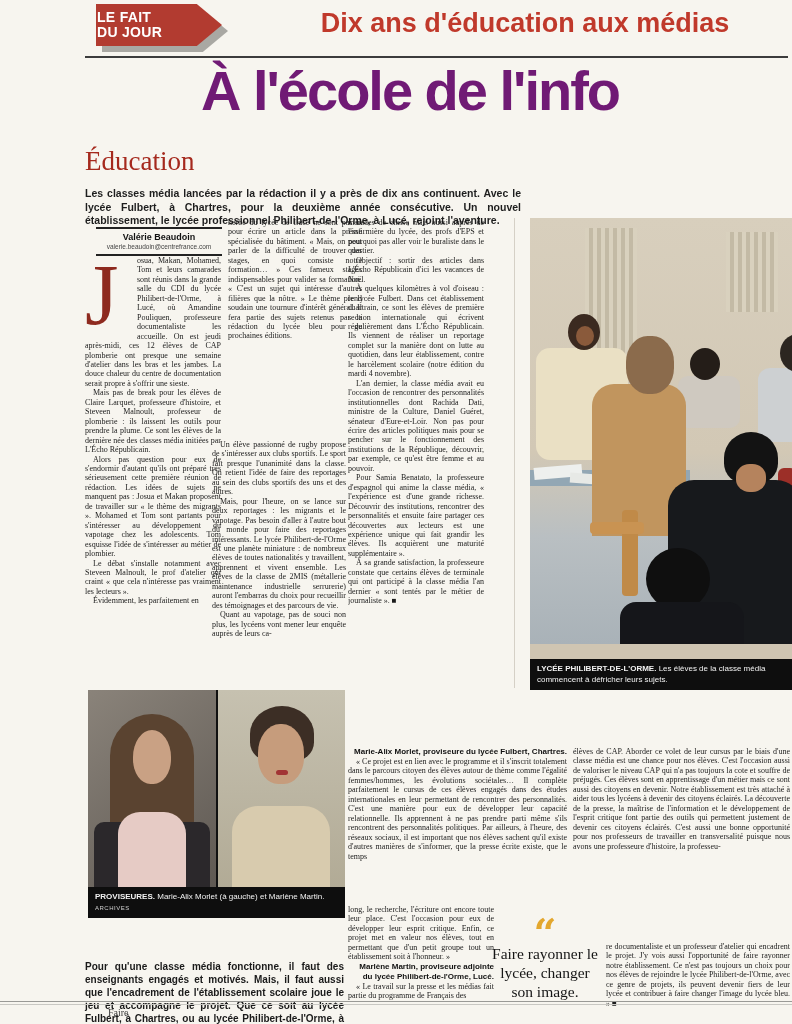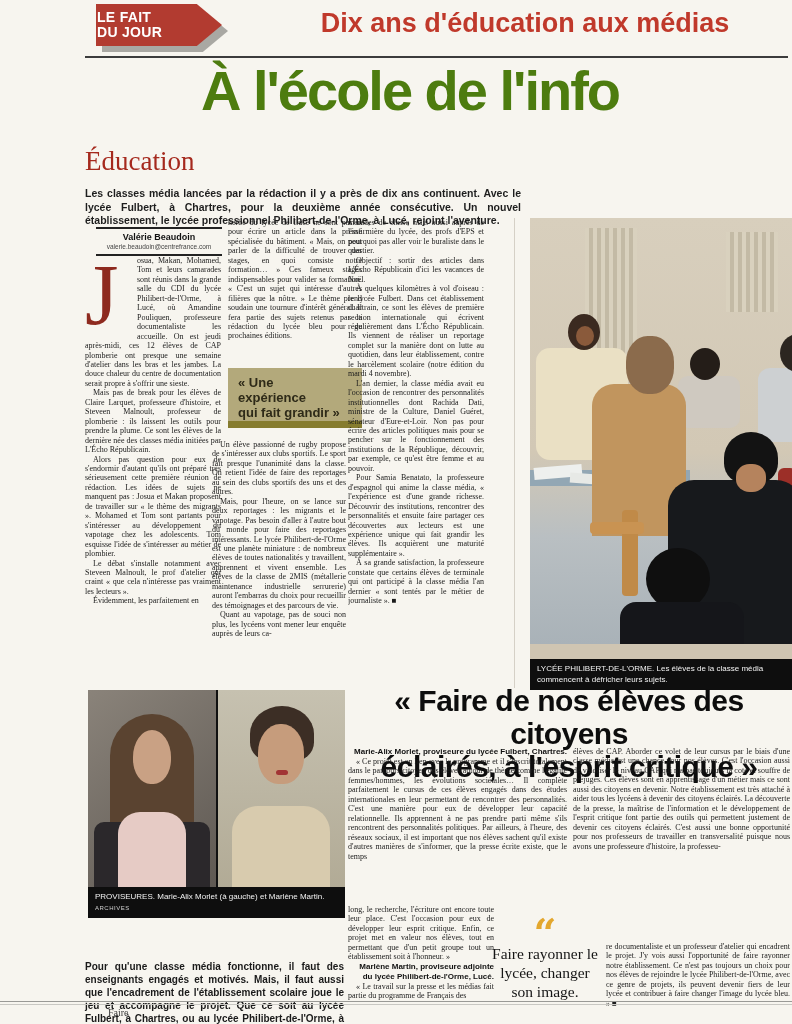--- a/index.html
+++ b/index.html
@@ -13,21 +13,21 @@
   .kicker .face{position:absolute;left:0;top:0;width:126px;height:42px;background:#b23b30;
         clip-path:polygon(0 0,80% 0,100% 50%,80% 100%,0 100%);
         display:flex;flex-direction:column;justify-content:center;padding-left:1px;box-sizing:border-box;}
   .kicker .face span{font-family:"Liberation Sans",sans-serif;font-weight:800;color:#fff;
         font-size:14px;line-height:15px;letter-spacing:.3px;}
   .overline{position:absolute;left:310px;top:8px;width:430px;text-align:center;
         font-family:"Liberation Sans",sans-serif;font-weight:800;font-size:27px;color:#c0392b;}
   .header-rule{position:absolute;left:85px;right:4px;top:56px;border-top:2px solid #3c3c3c;}
   .headline{position:absolute;left:60px;top:56px;width:700px;text-align:center;
         font-family:"Liberation Sans",sans-serif;font-weight:800;font-size:56px;line-height:70px;
-        letter-spacing:-2px;color:#4d7c0f;}
+        letter-spacing:-2px;color:#701a75;}
 
   
   .section-title{position:absolute;left:85px;top:146px;font-size:27px;color:#a5291d;}
   .standfirst{position:absolute;left:85px;top:187px;width:436px;
         font-family:"Liberation Sans",sans-serif;font-weight:700;font-size:10.5px;line-height:13.5px;
         color:#1e1e1e;text-align:justify;}
   .byline{position:absolute;left:96px;top:227px;width:126px;text-align:center;
         border-top:2px solid #222;border-bottom:2px solid #222;padding:3px 0 4px;}
   .byline .name{font-family:"Liberation Sans",sans-serif;font-weight:800;font-size:9px;color:#111;}
   .byline .mail{font-family:"Liberation Sans",sans-serif;font-size:6.5px;color:#444;margin-top:1px;}
@@ -78,21 +78,21 @@
   .f4-body{left:228px;top:150px;width:70px;height:74px;background:#cdd0d2;border-radius:12px;}
   .f5-hair{left:194px;top:214px;width:54px;height:52px;background:#131313;border-radius:50% 50% 40% 40%;}
   .f5-face{left:206px;top:246px;width:30px;height:28px;background:#b5835d;border-radius:45%;}
   .f5-body{left:138px;top:262px;width:134px;height:168px;background:#17191c;border-radius:26px 26px 0 0;}
   .f5-red{left:248px;top:250px;width:18px;height:44px;background:#9c2f28;border-radius:6px;}
   .f6-head{left:116px;top:330px;width:64px;height:62px;background:#0f0f0f;border-radius:50%;}
   .f6-body{left:90px;top:384px;width:124px;height:46px;background:#15161a;border-radius:16px 16px 0 0;}
   .caption{position:absolute;left:0;right:0;bottom:0;background:#0e0e0e;color:#f2f2f2;
         font-family:"Liberation Sans",sans-serif;font-size:8px;line-height:10.5px;
         padding:5px 7px;box-sizing:border-box;text-align:left;}
-  .caption b{font-weight:400;}
+  .caption b{font-weight:700;}
   .caption .credit{font-size:6px;color:#cfcfcf;letter-spacing:.5px;}
 
   
   .photo-ports{position:absolute;left:88px;top:690px;width:257px;height:228px;background:#111;}
   .pp-scene{position:absolute;inset:0 0 24px 0;overflow:hidden;display:flex;}
   .pp-left{position:relative;width:128px;height:100%;background:linear-gradient(140deg,#8a837a,#5e5852);}
   .pp-right{position:relative;width:127px;height:100%;margin-left:2px;
         background:linear-gradient(#c6c1b0,#b1aa95);}
   .pp-scene i{position:absolute;display:block;}
   .w1-hair{left:22px;top:24px;width:84px;height:158px;background:#5a4330;border-radius:42px 42px 26px 26px;}
@@ -161,25 +161,20 @@
         <p>Alors pas question pour eux de s'endormir d'autant qu'ils ont préparé très sérieusement cette première réunion de rédaction. Les idées de sujets ne manquent pas : Josua et Makan proposent de travailler sur « le thème des migrants ». Mohamed et Tom sont partants pour s'intéresser au développement du vapotage chez les adolescents. Tom esquisse l'idée de s'intéresser au métier de plombier.</p>
         <p>Le débat s'installe notamment avec Steveen Malnoult, le prof d'atelier qui craint « que cela n'intéresse pas vraiment les lecteurs ».</p>
         <p>Évidemment, les parfaitement en</p>
       </div>
   </div>
 
   <div class="col2a bt paras">
       <p>herbe du lycée de Lucé ne sont pas là pour écrire un article dans la presse spécialisée du bâtiment. « Mais, on peut parler de la difficulté de trouver des stages, en quoi consiste notre formation… » Ces fameux stages indispensables pour valider sa formation. « C'est un sujet qui intéresse d'autres filières que la nôtre. » Le thème prend soudain une tournure d'intérêt général. Il fera partie des sujets retenus par la rédaction du lycée bleu pour de prochaines éditions.</p>
     </div>
 
-  <div class="pullbox">
-    <div>« Une</div>
-    <div>expérience</div>
-    <div>qui fait grandir »</div>
-  </div>
 
   <div class="col2b bt indent-all">
       <p>Un élève passionné de rugby propose de s'intéresser aux clubs sportifs. Le sport fait presque l'unanimité dans la classe. On retient l'idée de faire des reportages au sein des clubs sportifs des uns et des autres.</p>
       <p>Mais, pour l'heure, on se lance sur deux reportages : les migrants et le vapotage. Pas besoin d'aller à l'autre bout du monde pour faire des reportages intéressants. Le lycée Philibert-de-l'Orme est une planète miniature : de nombreux élèves de toutes nationalités y travaillent, apprennent et vivent ensemble. Les élèves de la classe de 2MIS (métallerie maintenance industrielle serrurerie) auront l'embarras du choix pour recueillir des témoignages et des parcours de vie.</p>
       <p>Quant au vapotage, pas de souci non plus, les lycéens vont mener leur enquête auprès de leurs ca-</p>
     </div>
   <div class="col3 bt paras">
       <p>marades de classe mais aussi auprès de l'infirmière du lycée, des profs d'EPS et pourquoi pas aller voir le buraliste dans le quartier.</p>
       <p>Objectif : sortir des articles dans L'Écho Républicain d'ici les vacances de Noël.</p>
       <p>À quelques kilomètres à vol d'oiseau : le lycée Fulbert. Dans cet établissement chartrain, ce sont les élèves de première section internationale qui écrivent régulièrement dans L'Écho Républicain. Ils viennent de réaliser un reportage complet sur la manière dont on lutte au quotidien, dans leur établissement, contre le harcèlement scolaire (notre édition du mardi 4 novembre).</p>
@@ -230,24 +225,20 @@
       <div class="pp-right">
         <i class="w2-sweat"></i>
         <i class="w2-hair"></i>
         <i class="w2-face"></i>
         <i class="w2-lips"></i>
       </div>
     </div>
     <div class="caption"><b>PROVISEURES.</b><span> Marie-Alix Morlet (à gauche) et Marlène Martin. </span><span class="credit">ARCHIVES</span></div>
   </div>
 
-  <div class="iv-head">
-    <div>« Faire de nos élèves des citoyens</div>
-    <div>éclairés, à l'esprit critique »</div>
-  </div>
 
   <div class="ivLa bt">
     <p class="speaker">Marie-Alix Morlet, proviseure du lycée Fulbert, Chartres.</p>
     <p class="iq">« Ce projet est en lien avec le programme et il s'inscrit totalement dans le parcours citoyen des élèves autour de thème comme l'égalité femmes/hommes, les évolutions sociétales… Il complète parfaitement le cursus de ces élèves engagés dans des études internationales en leur permettant de rencontrer des personnalités. C'est une manière pour eux de développer leur capacité relationnelle. Ils apprennent à ne pas prendre parti même s'ils rencontrent des personnalités politiques. Par ailleurs, à l'heure, des réseaux sociaux, il est important que nos élèves sachent qu'il existe d'autres manières de s'informer, que la presse écrite existe, que le temps</p>
   </div>
   <div class="ivLb bt">
     <p>long, le recherche, l'écriture ont encore toute leur place. C'est l'occasion pour eux de développer leur esprit critique. Enfin, ce projet met en valeur nos élèves, tout en permettant que d'un petit groupe tout un établissement soit à l'honneur. »</p>
     <p class="speaker">Marlène Martin, proviseure adjointe du lycée Philibert-de-l'Orme, Lucé.</p>
     <p class="iq">« Le travail sur la presse et les médias fait partie du programme de Français des</p>
   </div>

